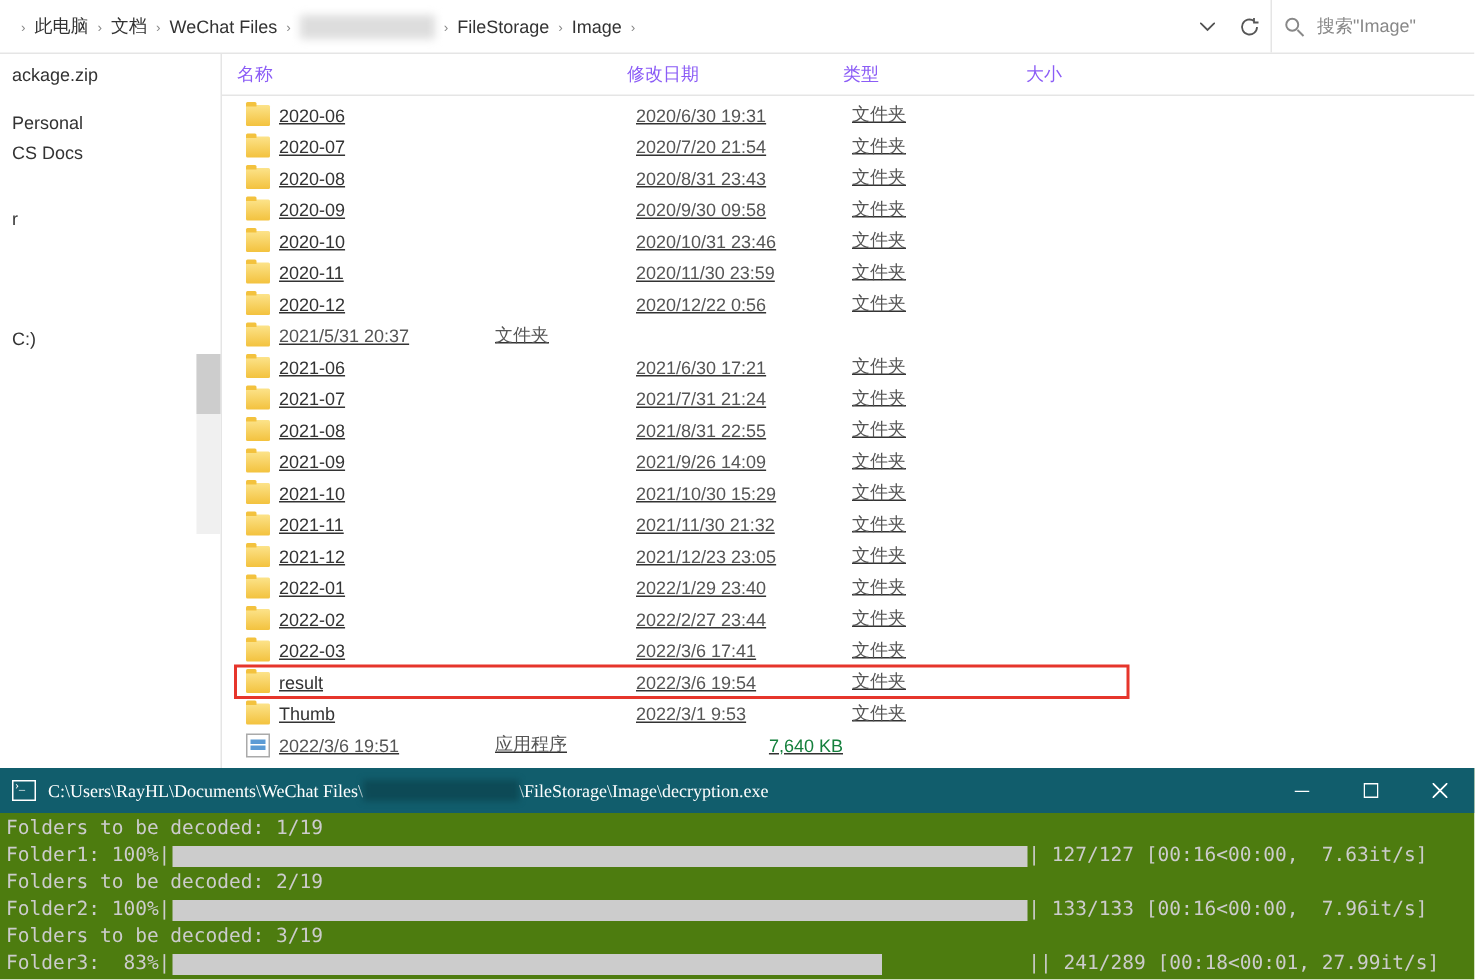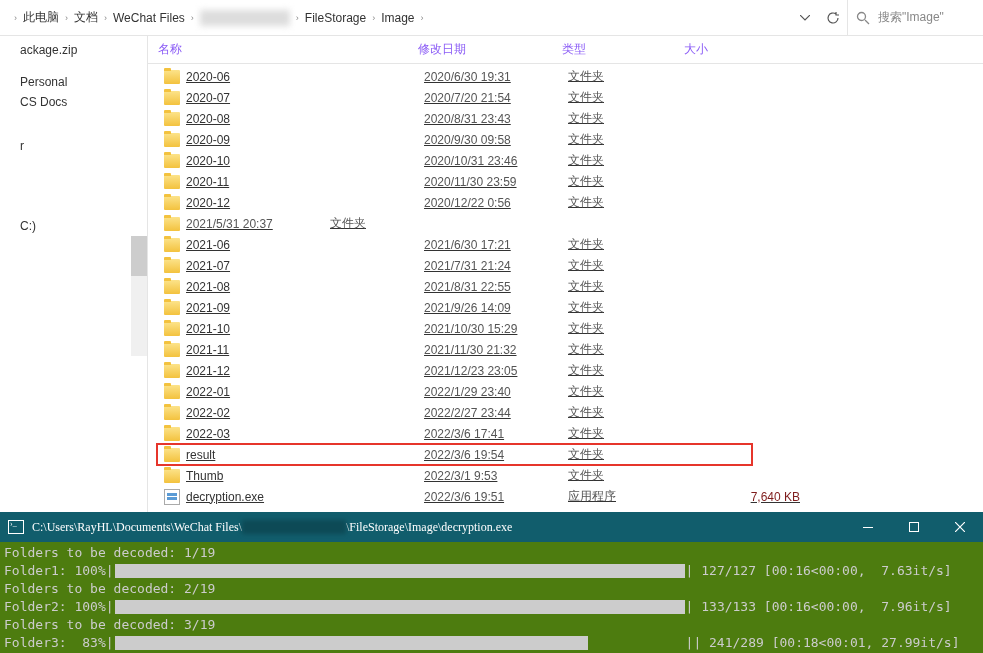--- a/index.html
+++ b/index.html
@@ -9,21 +9,21 @@
     .breadcrumb { flex: 1; display: flex; align-items: center; padding-left: 8px; height: 100%; }
     .bc-item { display: flex; align-items: center; cursor: pointer; }
     .bc-sep { margin: 0 6px; color: #888; font-size: 9px; }
     .bc-blur { background: #ddd; filter: blur(3px); color: transparent; padding: 0 30px; height: 16px; }
     .addr-controls { display: flex; align-items: center; height: 100%; }
     .addr-btn { width: 28px; height: 28px; display: flex; align-items: center; justify-content: center; cursor: pointer; color: #555; }
     .search-box { width: 136px; height: 100%; border-left: 1px solid #e5e5e5; display: flex; align-items: center; padding: 0 8px; color: #888; gap: 8px; }
     .search-icon-svg { width: 14px; height: 14px; }
     
     .main-area { display: flex; height: 476px; }
-    .sidebar { width: 148px; border-right: 1px solid #e5e5e5; padding: 4px 12px; position: relative; }
+    .sidebar { width: 148px; border-right: 1px solid #e5e5e5; padding: 4px 0; position: relative; }
     .sb-item { padding: 3px 8px; cursor: pointer; white-space: nowrap; overflow: hidden; }
     .sb-spacer { height: 12px; }
     .scroll-track { position: absolute; right: 0; top: 200px; width: 16px; height: 120px; background: #f0f0f0; }
     .scroll-thumb { width: 100%; height: 40px; background: #cdcdcd; }
     
     .content { flex: 1; display: flex; flex-direction: column; }
     .col-headers { display: flex; height: 28px; align-items: center; border-bottom: 1px solid #e5e5e5; padding-left: 10px; }
     .col-h { color: #8b5cf6; font-size: 12px; cursor: pointer; }
     .col-name { width: 260px; }
     .col-date { width: 144px; }
@@ -32,21 +32,21 @@
     
     .file-list { flex: 1; overflow: hidden; padding: 2px 0; text-decoration: underline; }
     .file-row { display: flex; align-items: center; height: 21px; padding-left: 16px; cursor: pointer; position: relative; }
     .folder-icon { width: 16px; height: 14px; margin-right: 6px; background: linear-gradient(#fce38a, #f3c23e); border-radius: 1px; position: relative; flex-shrink: 0; }
     .folder-icon::before { content: ""; position: absolute; top: -2px; left: 0; width: 7px; height: 3px; background: #f3c23e; border-radius: 1px 1px 0 0; }
     .exe-icon { width: 16px; height: 16px; margin-right: 6px; background: #fff; border: 1px solid #aaa; position: relative; flex-shrink: 0; }
     .exe-icon::after { content: ""; position: absolute; top: 3px; left: 2px; width: 10px; height: 3px; background: #5b9bd5; box-shadow: 0 4px 0 #5b9bd5; }
     .cell-name { width: 238px; }
     .cell-date { width: 144px; color: #555; }
     .cell-type { width: 122px; color: #555; }
-    .cell-size { width: 120px; color: #7f1d1d; text-align: right; padding-right: 10px; }
+    .cell-size { width: 120px; color: #15803d; text-align: right; padding-right: 10px; }
     .highlight-box { position: absolute; left: 8px; right: 230px; top: -1px; bottom: -1px; border: 2px solid #e6352b; pointer-events: none; }
     
     .terminal { position: absolute; bottom: 0; left: 0; right: 0; height: 141px; background: #4d7c0f; color: #ccc; font-family: Consolas, monospace; font-size: 13px; }
     .term-title { height: 30px; background: #115d6c; color: #fff; display: flex; align-items: center; padding-left: 8px; font-family: "Microsoft YaHei"; font-size: 12px; }
     .term-title-icon { width: 16px; height: 14px; margin-right: 8px; border: 1px solid #fff; position: relative; }
     .term-title-icon::after { content: "›_"; position: absolute; font-size: 8px; top: -2px; left: 1px; }
     .term-blur { background: #0d4a56; filter: blur(2px); color: transparent; padding: 0 40px; height: 14px; display: inline-block; }
     .term-controls { margin-left: auto; display: flex; }
     .term-btn { width: 46px; height: 30px; display: flex; align-items: center; justify-content: center; cursor: pointer; }
     .term-body { padding: 2px 4px; line-height: 18px; }
@@ -255,21 +255,20 @@
         </div>
         <div class="file-row">
           <span class="folder-icon"></span>
           <span class="cell-name">Thumb</span>
           <span class="cell-date">2022/3/1 9:53</span>
           <span class="cell-type">文件夹</span>
           <span class="cell-size"></span>
         </div>
         <div class="file-row">
           <span class="exe-icon"></span>
-          <span class="cell-name">decryption.exe</span>
           <span class="cell-date">2022/3/6 19:51</span>
           <span class="cell-type">应用程序</span>
           <span class="cell-size">7,640 KB</span>
         </div>
       </div>
   </div>
 </div>
 
 <div class="terminal">
   <div class="term-title">

